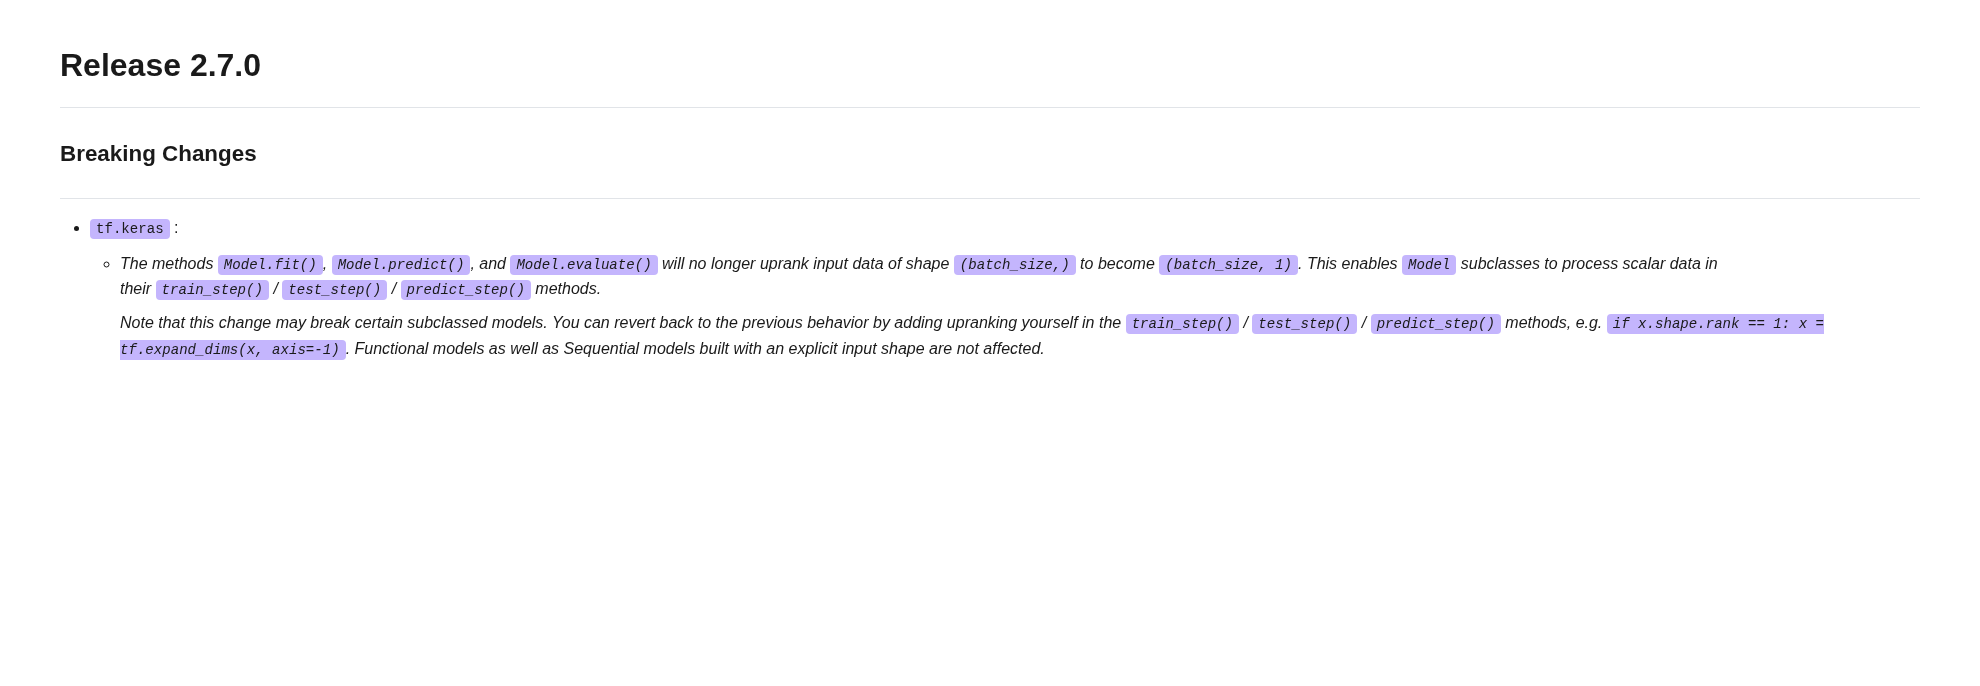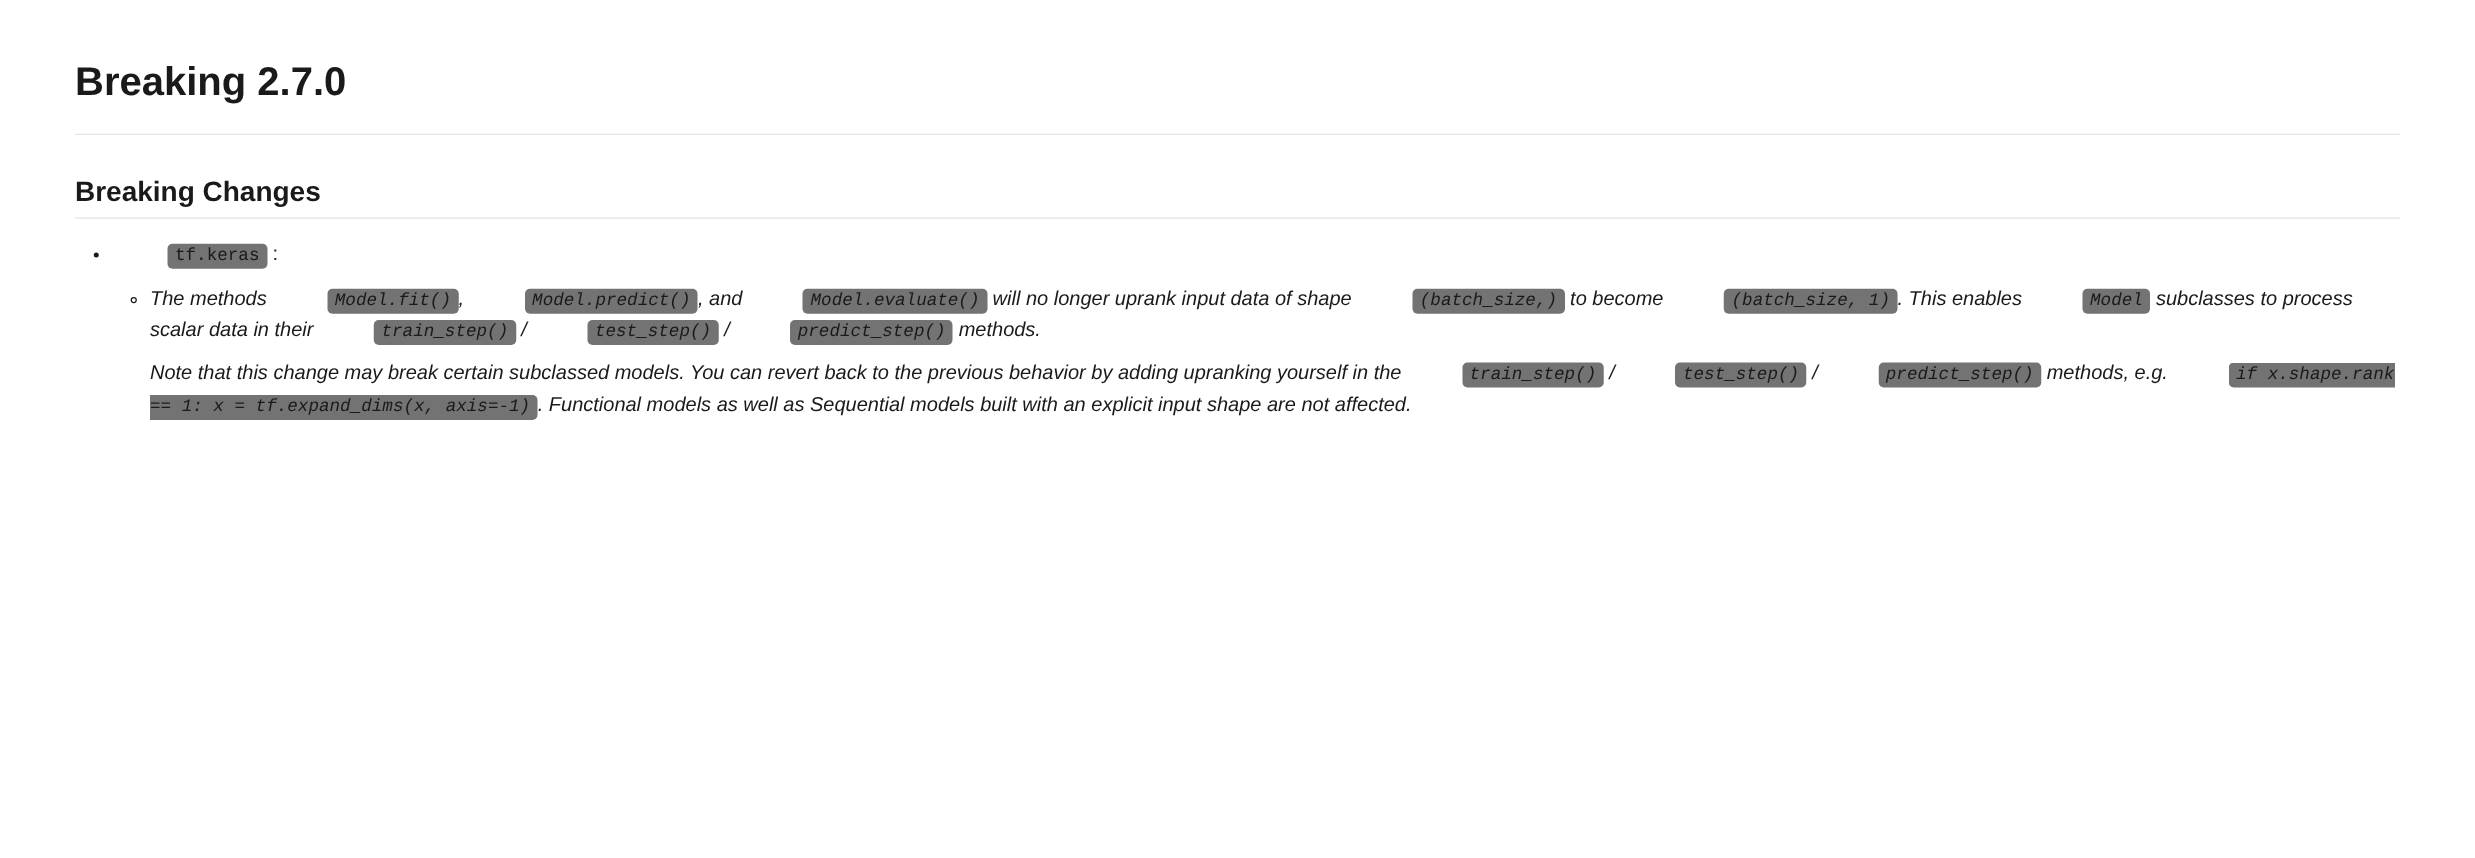--- a/index.html
+++ b/index.html
@@ -24,21 +24,21 @@
       margin-bottom: 16px;
       padding-bottom: 16px;
       border-bottom: 1px solid #e1e4e8;
     }
 
     h2 {
       font-size: 1.4em;
       font-weight: 700;
       margin-top: 28px;
       margin-bottom: 16px;
-      padding-bottom: 2px;
+      padding-bottom: 26px;
       border-bottom: 1px solid #e1e4e8;
     }
 
     ul.top-list {
       list-style: disc;
       margin-left: 30px;
       margin-top: 12px;
     }
 
     ul.top-list > li {
@@ -51,44 +51,43 @@
       margin-left: 30px;
       margin-top: 10px;
     }
 
     ul.sub-list > li {
       margin-bottom: 10px;
       font-style: italic;
     }
 
     code {
-      background: #737373;
+      background: #c4b5fd;
       border-radius: 4px;
       padding: 2px 6px;
       font-family: "SFMono-Regular", Consolas, "Liberation Mono", Menlo, monospace;
       font-size: 0.88em;
       color: #1a1a1a;
-      margin-left: 44px;
     }
 
     .note-text {
       margin-top: 8px;
       line-height: 1.65;
     }
 
     .content-area {
       max-width: 1860px;
     }
   </style>
 </head>
 <body>
 
 <div class="content-area">
 
-  <h1>Breaking 2.7.0</h1>
+  <h1>Release 2.7.0</h1>
 
   <h2>Breaking Changes</h2>
 
   <ul class="top-list">
     <li>
       <code>tf.keras</code>
       <span> :</span>
 
       <ul class="sub-list">
         <li>

